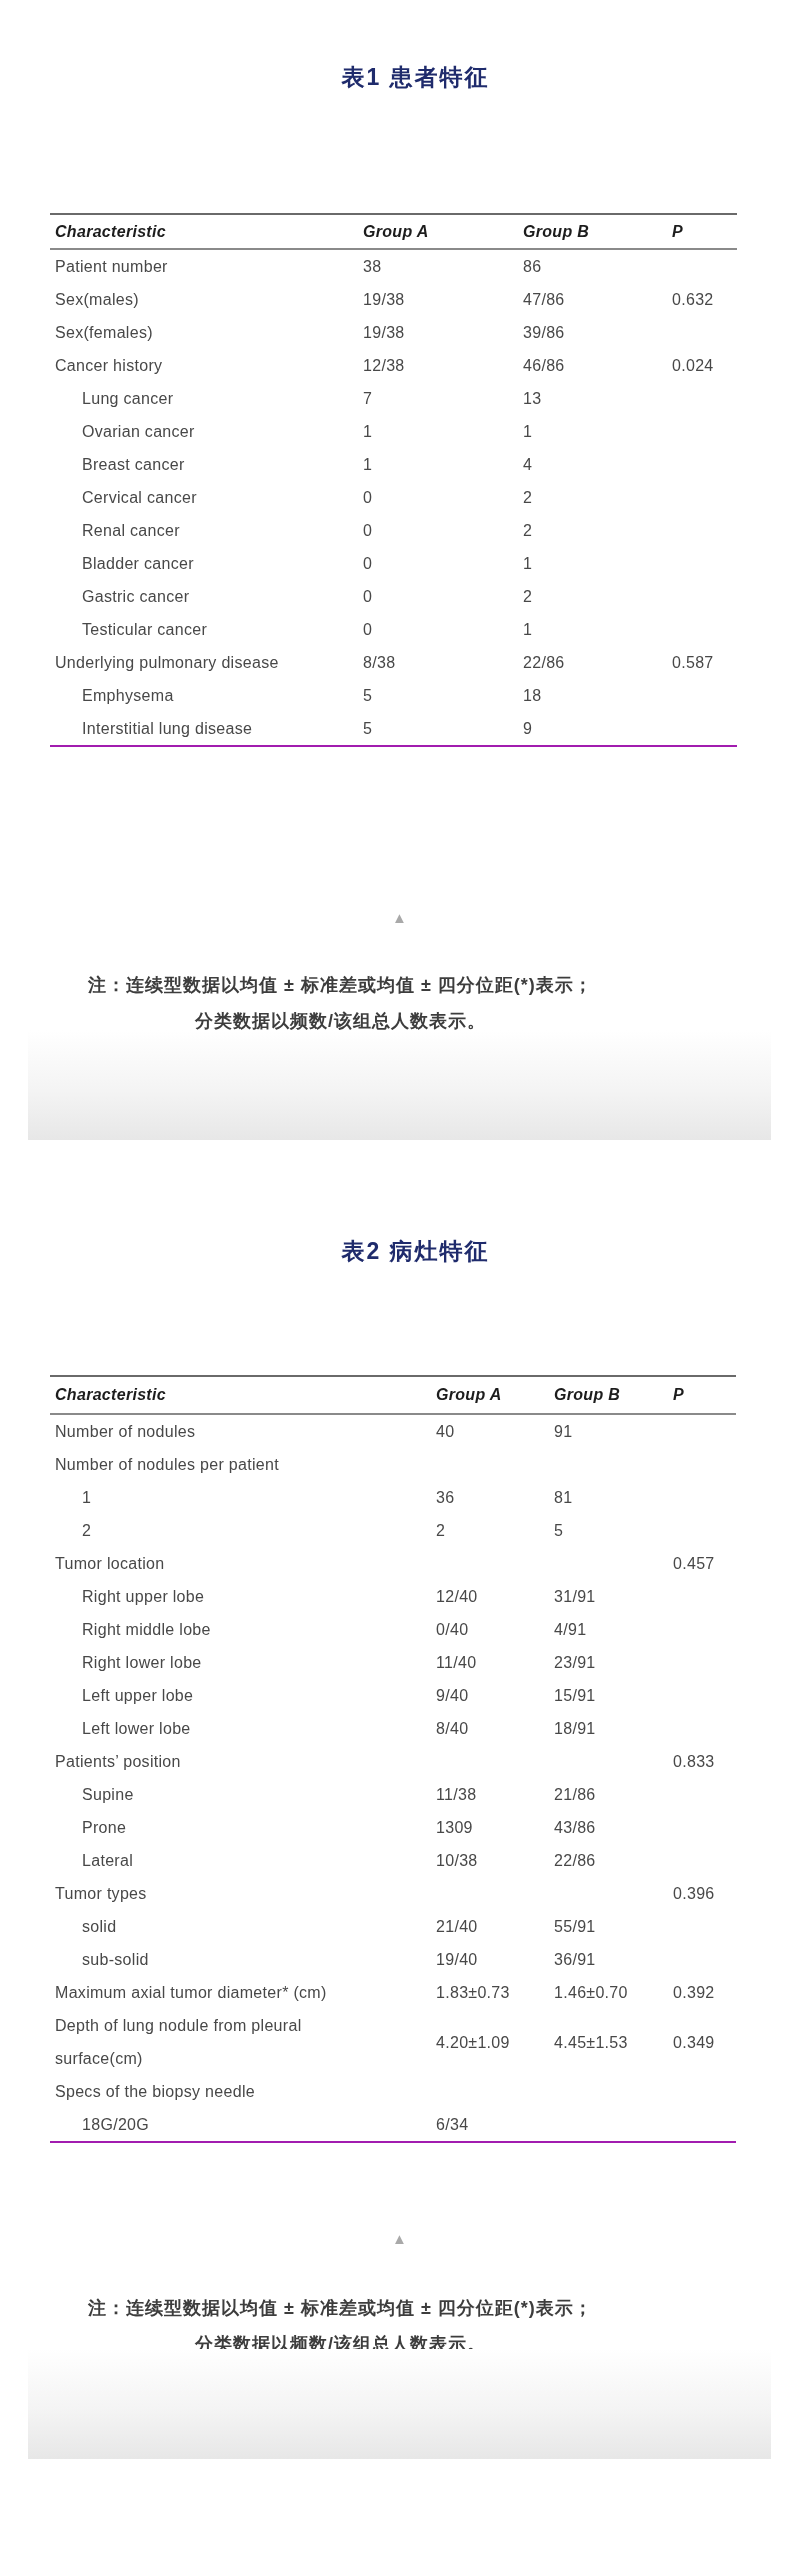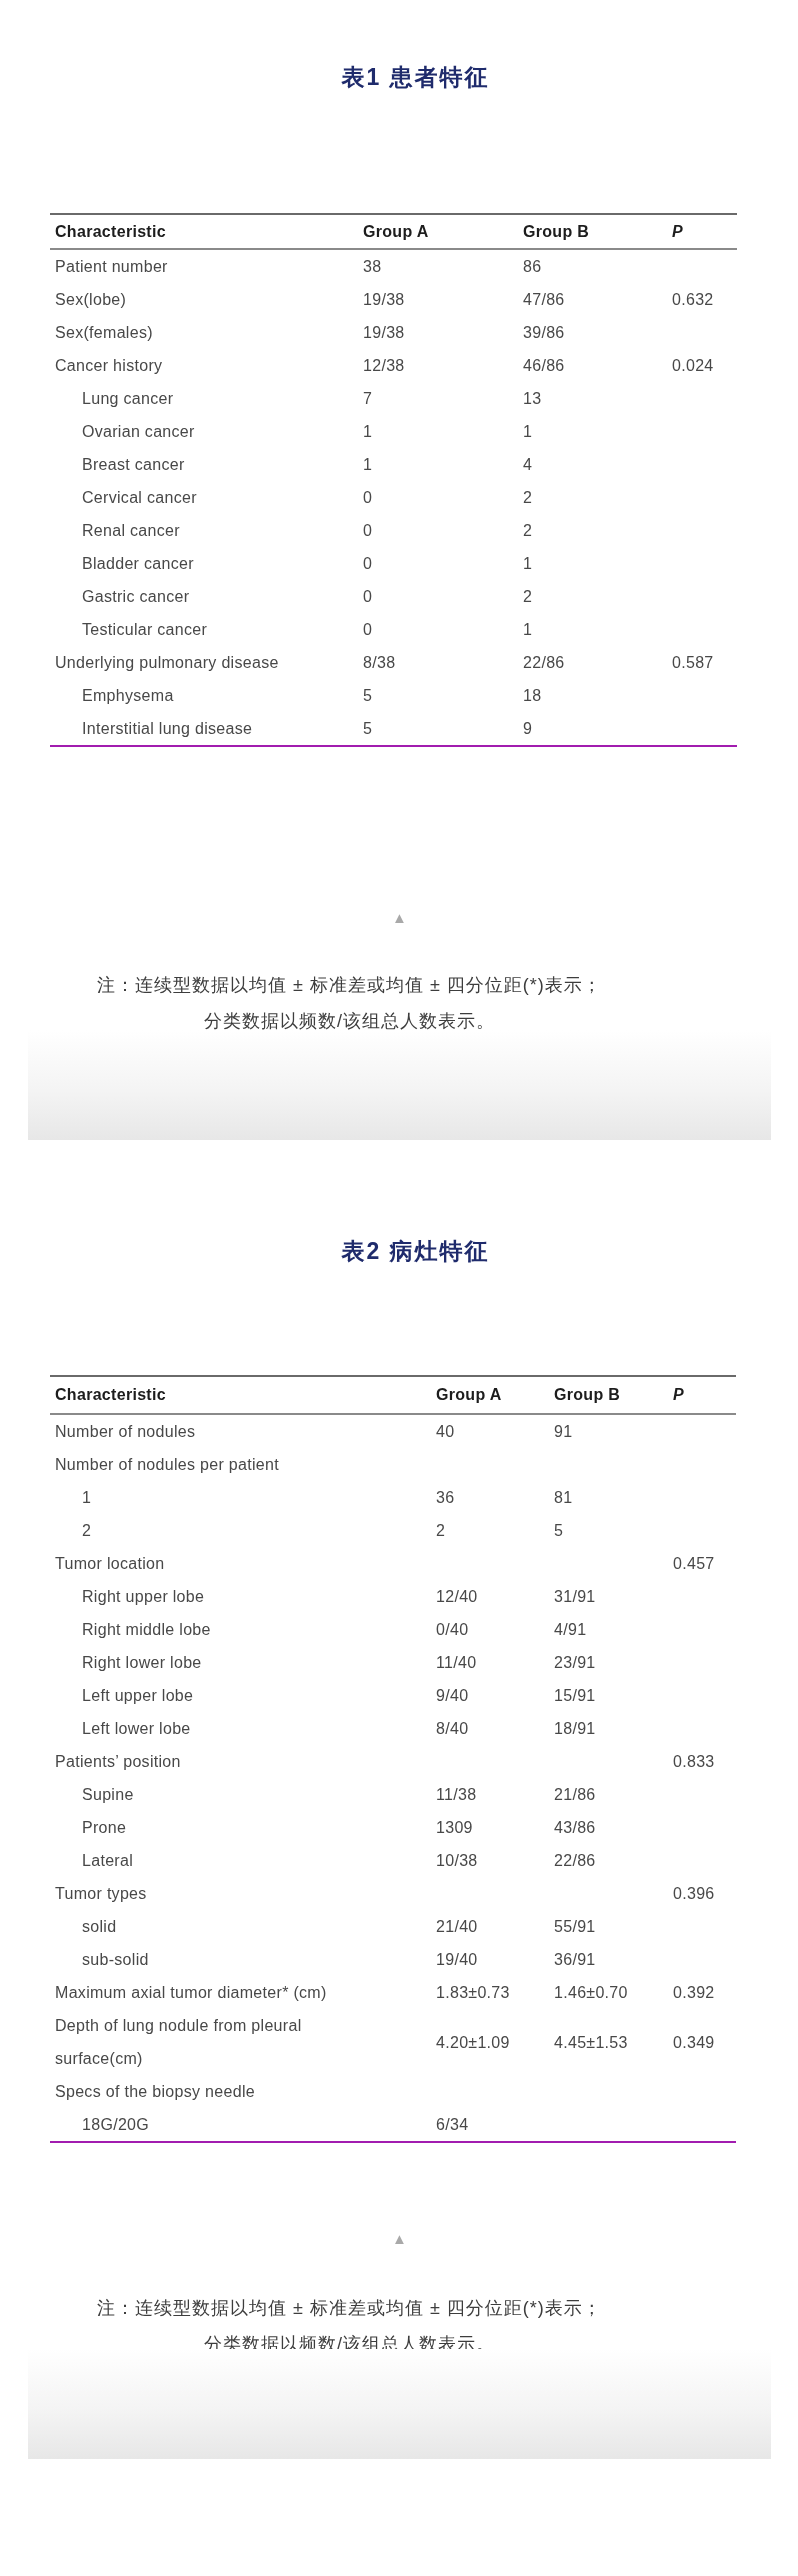--- a/index.html
+++ b/index.html
@@ -20,21 +20,21 @@
     position:absolute; left:50px; width:686px;
     border-collapse:collapse; table-layout:fixed;
     color:#484848; font-size:16px; letter-spacing:0.3px;
   }
   #table1 { top:213px; }
   #table2 { top:1375px; }
 
   table.datatable thead th {
     border-top:2px solid #6a6a6a; border-bottom:2px solid #8a8a8a;
     text-align:left; color:#1d1d1d; font-weight:700; font-size:16px;
-    padding:0; vertical-align:middle; height:33px;
+    padding:0; vertical-align:middle; height:33px;font-style:italic;
   }
   #table2 thead th { height:36px; }
   table.datatable thead th:first-child,
   table.datatable tbody td:first-child { padding-left:5px; }
   table.datatable thead th:last-child { font-style:italic; }
 
   table.datatable tbody td {
     height:33px; padding:0; vertical-align:middle;
     line-height:33px; font-weight:400;
   }
@@ -44,22 +44,22 @@
 
   .up-tri {
     position:absolute; left:0; width:799px; text-align:center;
     color:#a9a9a9; font-size:15px; line-height:15px; cursor:pointer;
     user-select:none;
   }
   #tri1 { top:910px; }
   #tri2 { top:2231px; }
 
   .note {
-    position:absolute; left:9px; width:681px; text-align:center;
-    color:#3d3d3d; font-size:18px; font-weight:400; line-height:36px;
+    position:absolute; left:0; width:681px; text-align:center;
+    color:#3d3d3d; font-size:18px; font-weight:700; line-height:36px;
     letter-spacing:1px;
   }
   #note1 { top:967px; }
   #note2 { top:2290px; }
 
   .fade-band {
     position:absolute; left:28px; width:743px; height:110px;
     background:linear-gradient(to bottom, #ffffff 0%, #f4f4f4 55%, #e7e7e7 100%);
   }
   #band1 { top:1030px; }
@@ -88,21 +88,21 @@
         </tr>
       </thead>
     <tbody>
         <tr>
           <td class="label">Patient number</td>
           <td class="val">38</td>
           <td class="val">86</td>
           <td class="val"></td>
         </tr>
         <tr>
-          <td class="label">Sex(lobe)</td>
+          <td class="label">Sex(males)</td>
           <td class="val">19/38</td>
           <td class="val">47/86</td>
           <td class="val">0.632</td>
         </tr>
         <tr>
           <td class="label">Sex(females)</td>
           <td class="val">19/38</td>
           <td class="val">39/86</td>
           <td class="val"></td>
         </tr>

